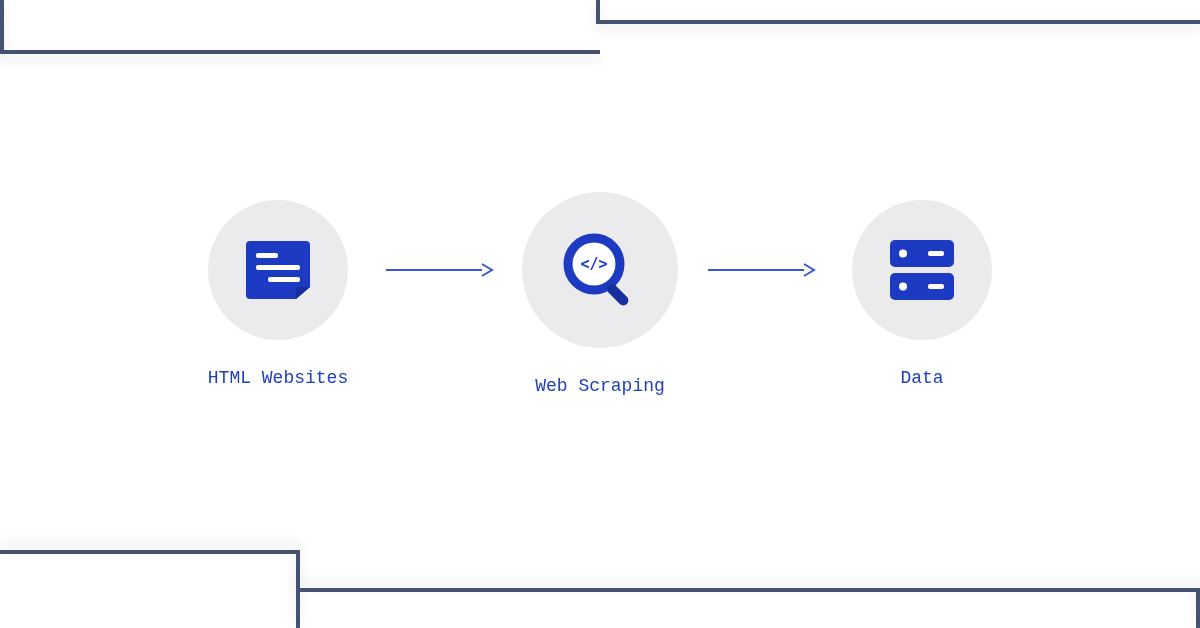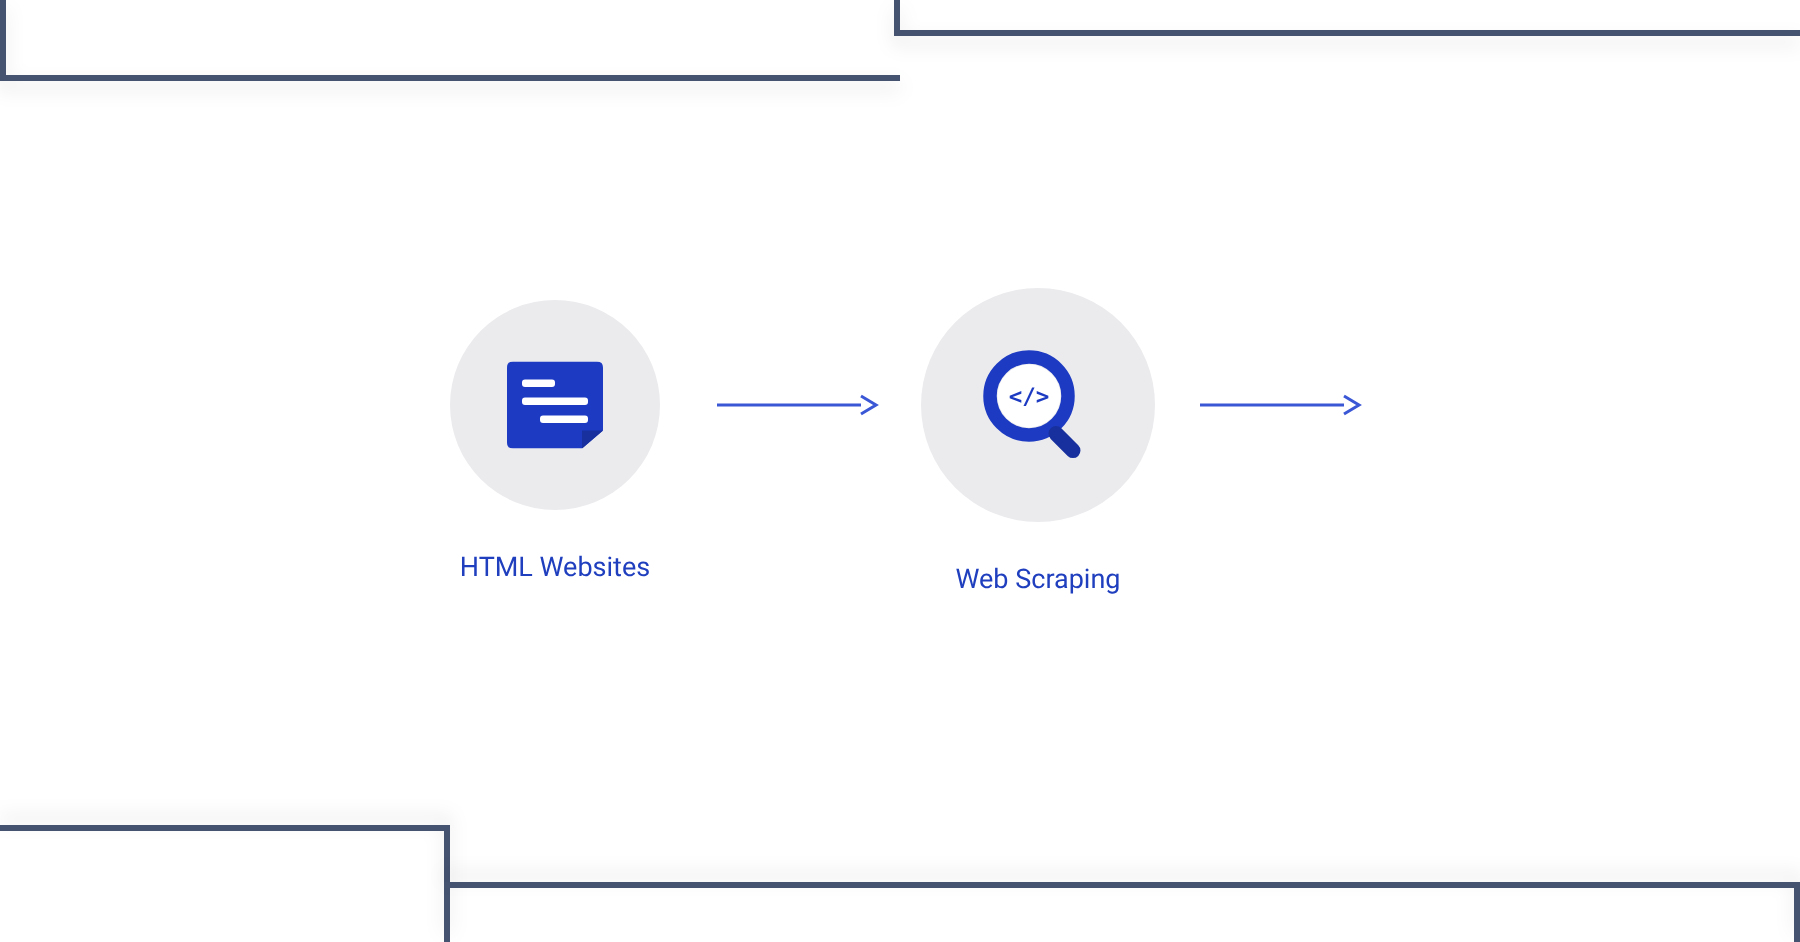--- a/index.html
+++ b/index.html
@@ -77,20 +77,21 @@
     height: 156px;
     margin-top: -8px;
   }
 
   .step-label {
     margin-top: 28px;
     font-size: 18px;
     color: #1f3fbf;
     text-align: center;
     white-space: nowrap;
+    font-family: Liberation Mono, monospace;
   }
 
   .arrow {
     display: flex;
     align-items: center;
     height: 140px; 
   }
   .arrow svg { display: block; }
 
   
@@ -142,14 +143,29 @@
     <div class="step-label">Web Scraping</div>
   </div>
 
   <div class="arrow">
     <svg width="110" height="20" viewBox="0 0 110 20">
       <line x1="2" y1="10" x2="98" y2="10" stroke="#3a57d6" stroke-width="2"></line>
       <path d="M98 4 L108 10 L98 16" fill="none" stroke="#3a57d6" stroke-width="2"></path>
     </svg>
   </div>
 
+  <div class="step">
+    <div class="circle">
+      <span>
+        <svg width="64" height="60" viewBox="0 0 64 60">
+          <rect x="0" y="0" width="64" height="27" rx="5" fill="#1d3bc2"></rect>
+          <rect x="0" y="33" width="64" height="27" rx="5" fill="#1d3bc2"></rect>
+          <circle cx="13" cy="13.5" r="4" fill="#ffffff"></circle>
+          <rect x="38" y="11" width="16" height="5" rx="2" fill="#ffffff"></rect>
+          <circle cx="13" cy="46.5" r="4" fill="#ffffff"></circle>
+          <rect x="38" y="44" width="16" height="5" rx="2" fill="#ffffff"></rect>
+        </svg>
+      </span>
+    </div>
+    <div class="step-label">Data</div>
+  </div>
 
 </div>
 
 </body></html>

